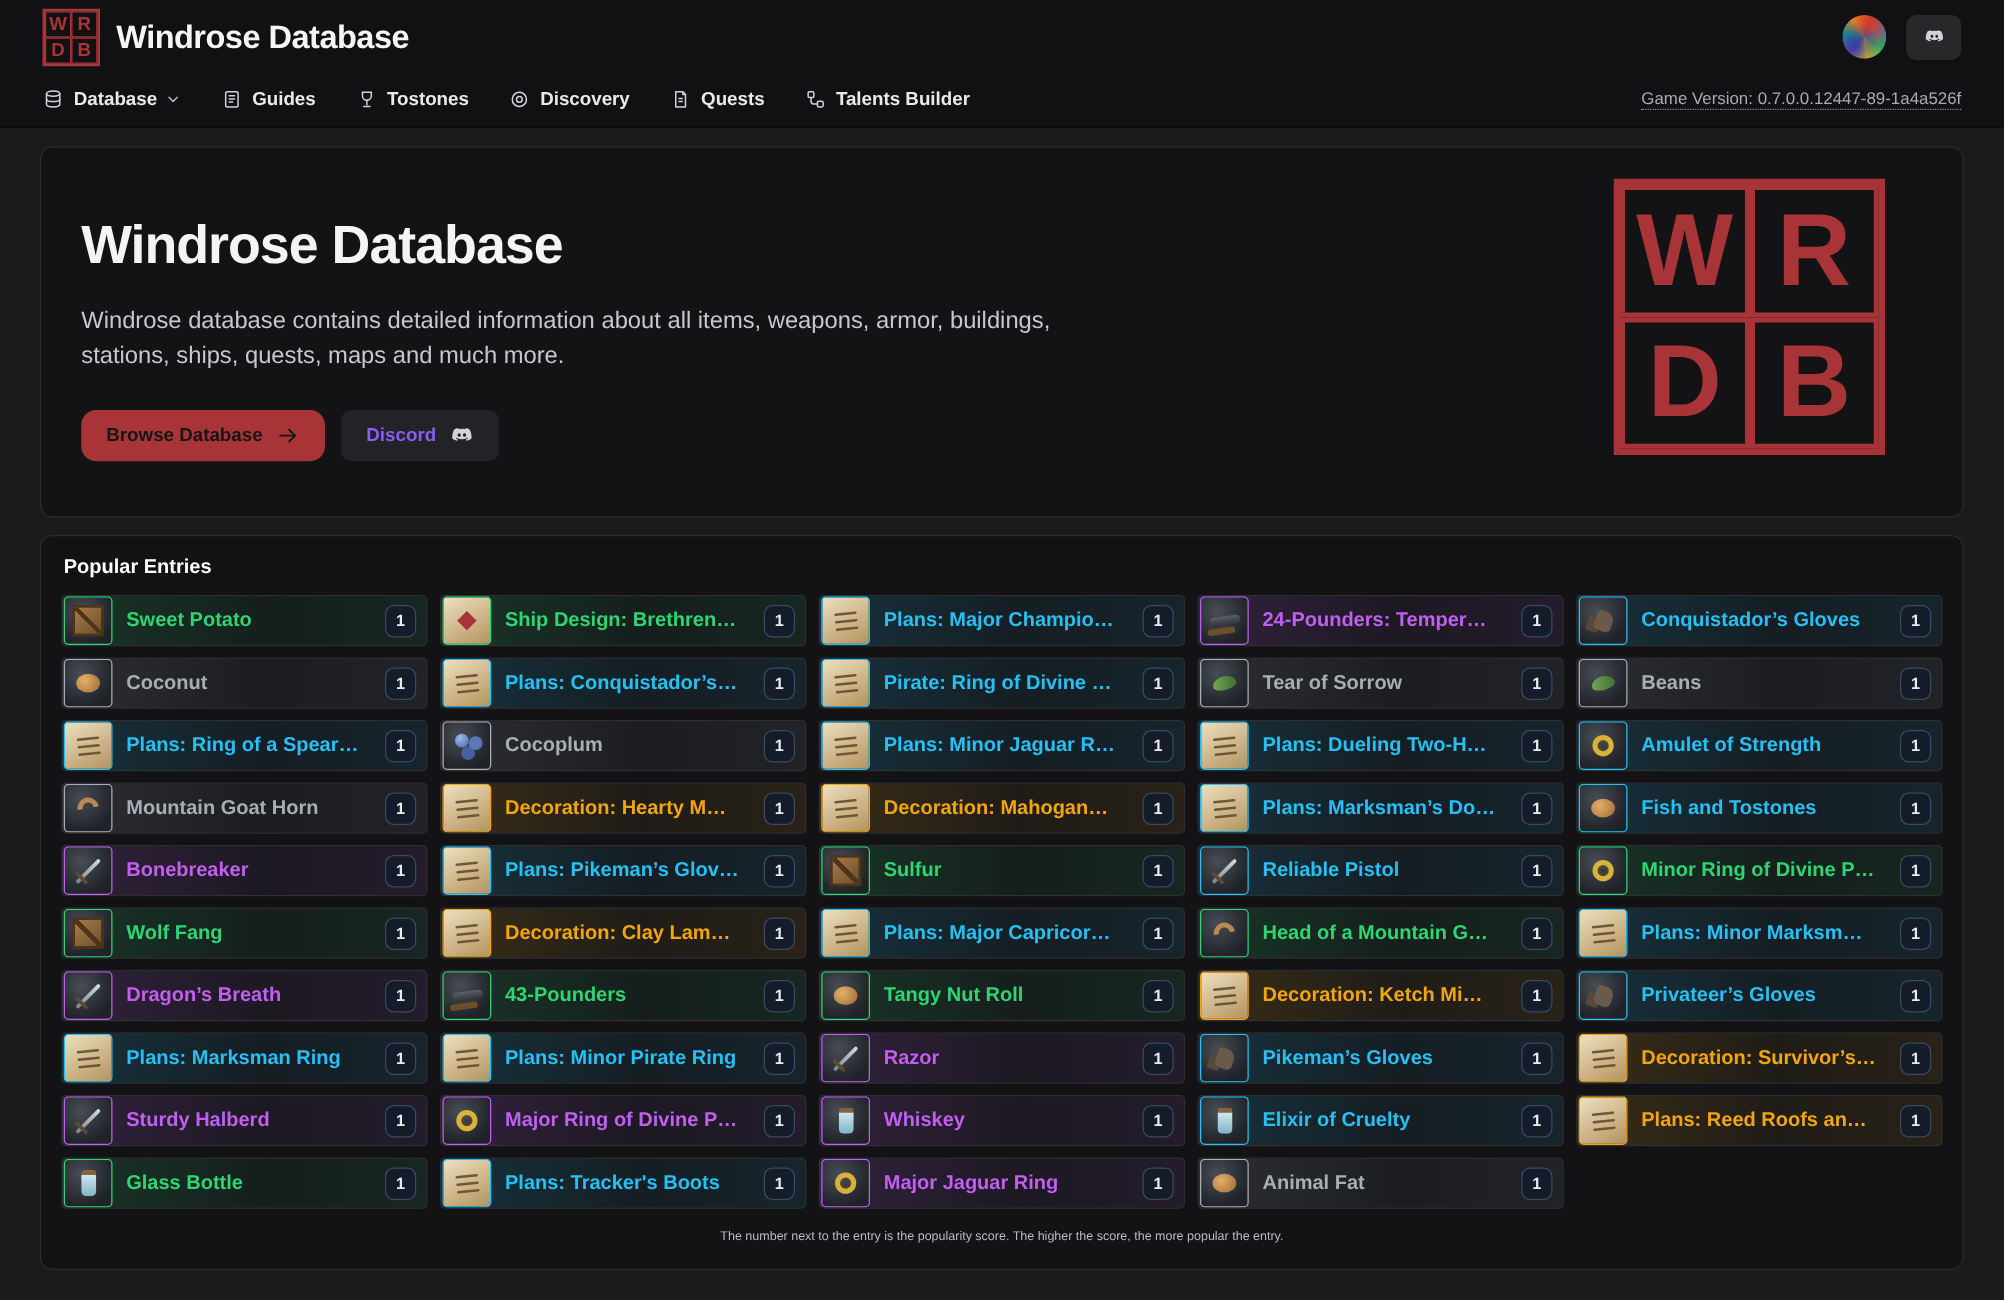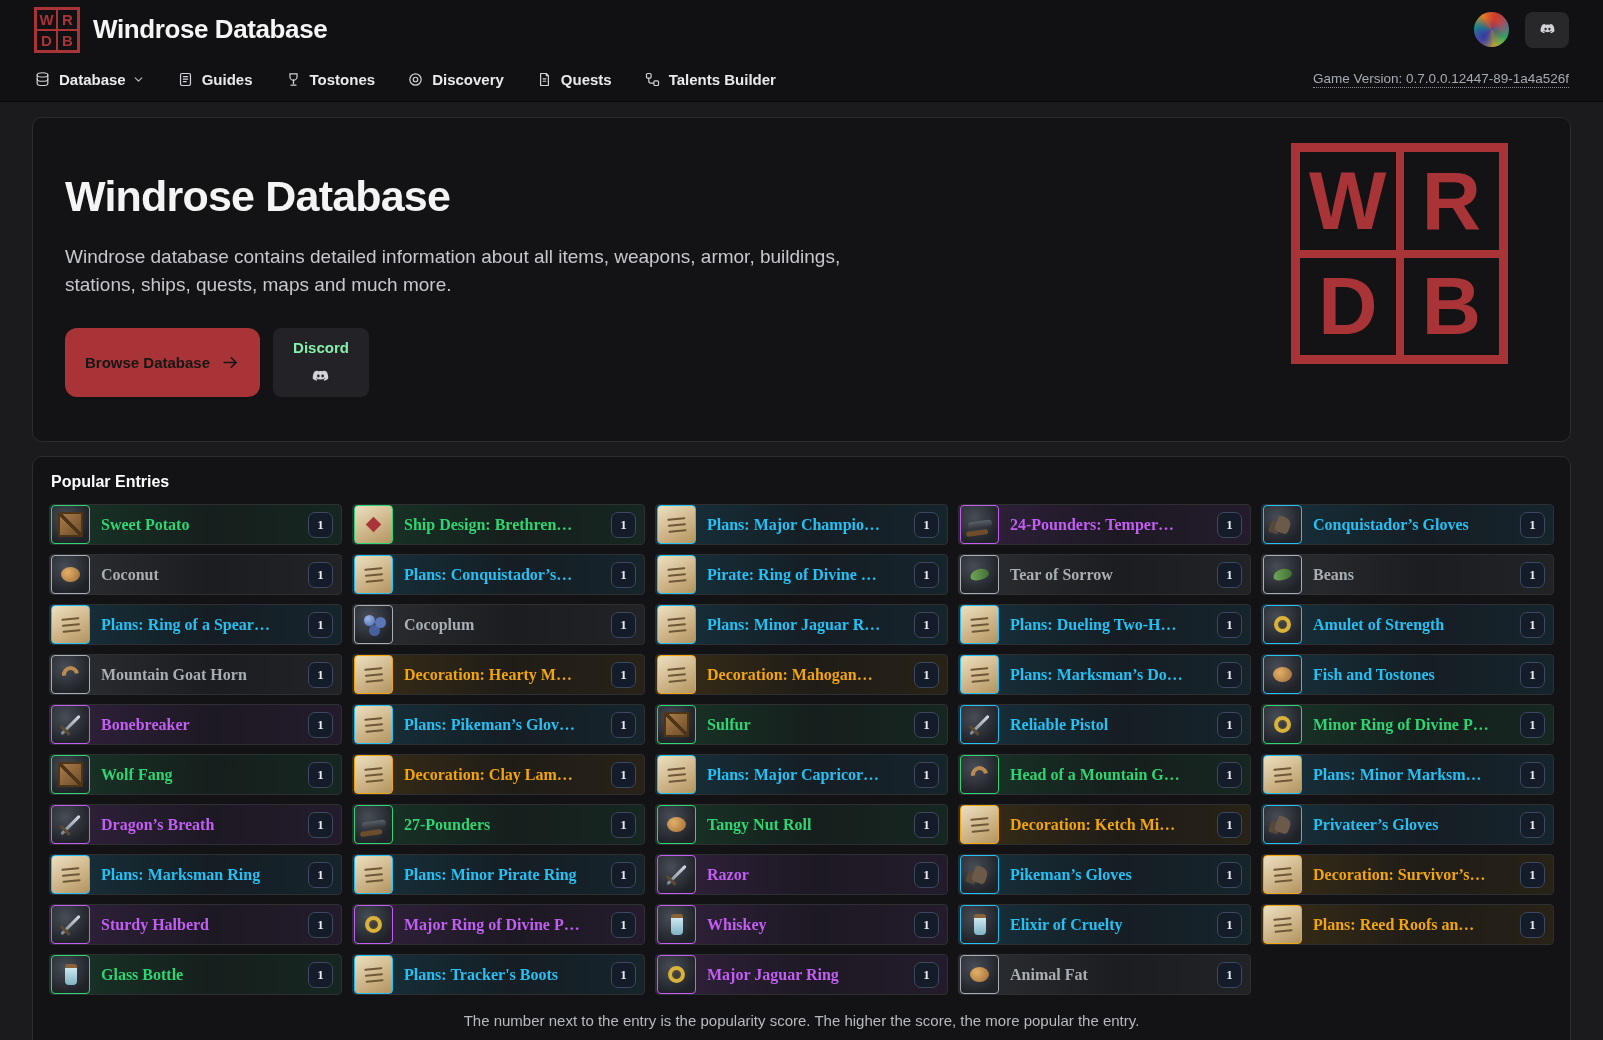--- a/index.html
+++ b/index.html
@@ -58,26 +58,26 @@
 
   .hero { position:relative; padding:54px 32px 44px 32px; margin-bottom:14px; }
   .hero h1 { margin:0; font-size:43px; font-weight:800; letter-spacing:-0.8px; color:#f4f4f5; }
   .hero-desc { margin-top:22px; font-size:19px; line-height:1.45; color:#c6c8cc; max-width:800px; }
   .hero-actions { display:flex; gap:13px; margin-top:30px; }
   .btn { display:inline-flex; align-items:center; gap:11px; font-weight:700; font-size:15px;
     padding:11px 20px; border-radius:8px; border:none; cursor:pointer;
     font-family:"Liberation Sans","DejaVu Sans",sans-serif; }
   .btn-browse { background:var(--accent); color:#161616;border-radius:12px; }
   .btn-browse svg { width:19px; height:19px; }
-  .btn-discord { background:#232327; color:#86efac;flex-direction:column; }
+  .btn-discord { background:#232327; color:#8b5cf6; }
   .btn-discord svg { width:19px; height:19px; }
 
   .popular { padding:14px 16px 20px 16px; }
   .popular-heading { font-size:16px; font-weight:800; color:#fff; margin:2px 0 13px 2px; }
-  .pgrid { display:grid; grid-template-columns:repeat(5,1fr); gap:9px 10px;font-family:Liberation Serif, serif; }
+  .pgrid { display:grid; grid-template-columns:repeat(5,1fr); gap:9px 10px; }
 
   .entry { display:flex; align-items:center; height:41px; border:1px solid #2e2f33; border-radius:4px;
     background-color:#141518; cursor:pointer; overflow:hidden;
     background-image:linear-gradient(90deg, rgba(var(--rc-rgb),.17) 0%, rgba(var(--rc-rgb),.05) 55%, rgba(var(--rc-rgb),.09) 100%); }
   .rar-common    { --rc:var(--r-common);    --rc-rgb:var(--r-common-rgb); }
   .rar-uncommon  { --rc:var(--r-uncommon);  --rc-rgb:var(--r-uncommon-rgb); }
   .rar-rare      { --rc:var(--r-rare);      --rc-rgb:var(--r-rare-rgb); }
   .rar-epic      { --rc:var(--r-epic);      --rc-rgb:var(--r-epic-rgb); }
   .rar-legendary { --rc:var(--r-legendary); --rc-rgb:var(--r-legendary-rgb); }
 
@@ -115,21 +115,21 @@
   .tile-berries .mk { width:11px; height:11px; border-radius:50%; margin:-8px 0 0 -8px;
     background:radial-gradient(circle at 35% 30%, #9db8e8, #4a66a8);
     box-shadow:11px 2px 0 0 #5a76b8, 5px 10px 0 0 #46619e; }
   .tile-horn .mk { width:17px; height:17px; border-radius:50%; border:4px solid transparent;
     border-left:4px solid #b98a52; border-top:4px solid #b98a52; transform:rotate(35deg); }
   .tile-gloves .mk { width:14px; height:16px; background:#6b5a4a; border-radius:3px 7px 4px 4px;
     transform:rotate(20deg); box-shadow:-7px 5px 0 -2px #57483a; }
   .tile-cannon .mk { width:24px; height:7px; border-radius:3px; transform:rotate(-8deg);
     background:linear-gradient(#5a6068,#30343a); box-shadow:-4px 8px 0 -1px #6e4d2c; }
 
-  .pnote { text-align:center; color:#b7babf; font-size:15px; margin-top:17px; }
+  .pnote { text-align:center; color:#b7babf; font-size:10px; margin-top:17px; }
 </style>
 </head>
 <body>
 
 <div class="page">
 
   <header class="site-header">
     <div class="hrow1">
       <div class="brand">
         <div class="wrdb wrdb-small">
@@ -469,21 +469,21 @@
             <span class="tile tile-weapon">
               <i class="mk"></i>
             </span>
             <span class="ename">Dragon’s Breath</span>
             <span class="badge">1</span>
           </div>
           <div class="entry rar-uncommon">
             <span class="tile tile-cannon">
               <i class="mk"></i>
             </span>
-            <span class="ename">27-Pounders</span>
+            <span class="ename">43-Pounders</span>
             <span class="badge">1</span>
           </div>
           <div class="entry rar-uncommon">
             <span class="tile tile-food">
               <i class="mk"></i>
             </span>
             <span class="ename">Tangy Nut Roll</span>
             <span class="badge">1</span>
           </div>
           <div class="entry rar-legendary">

